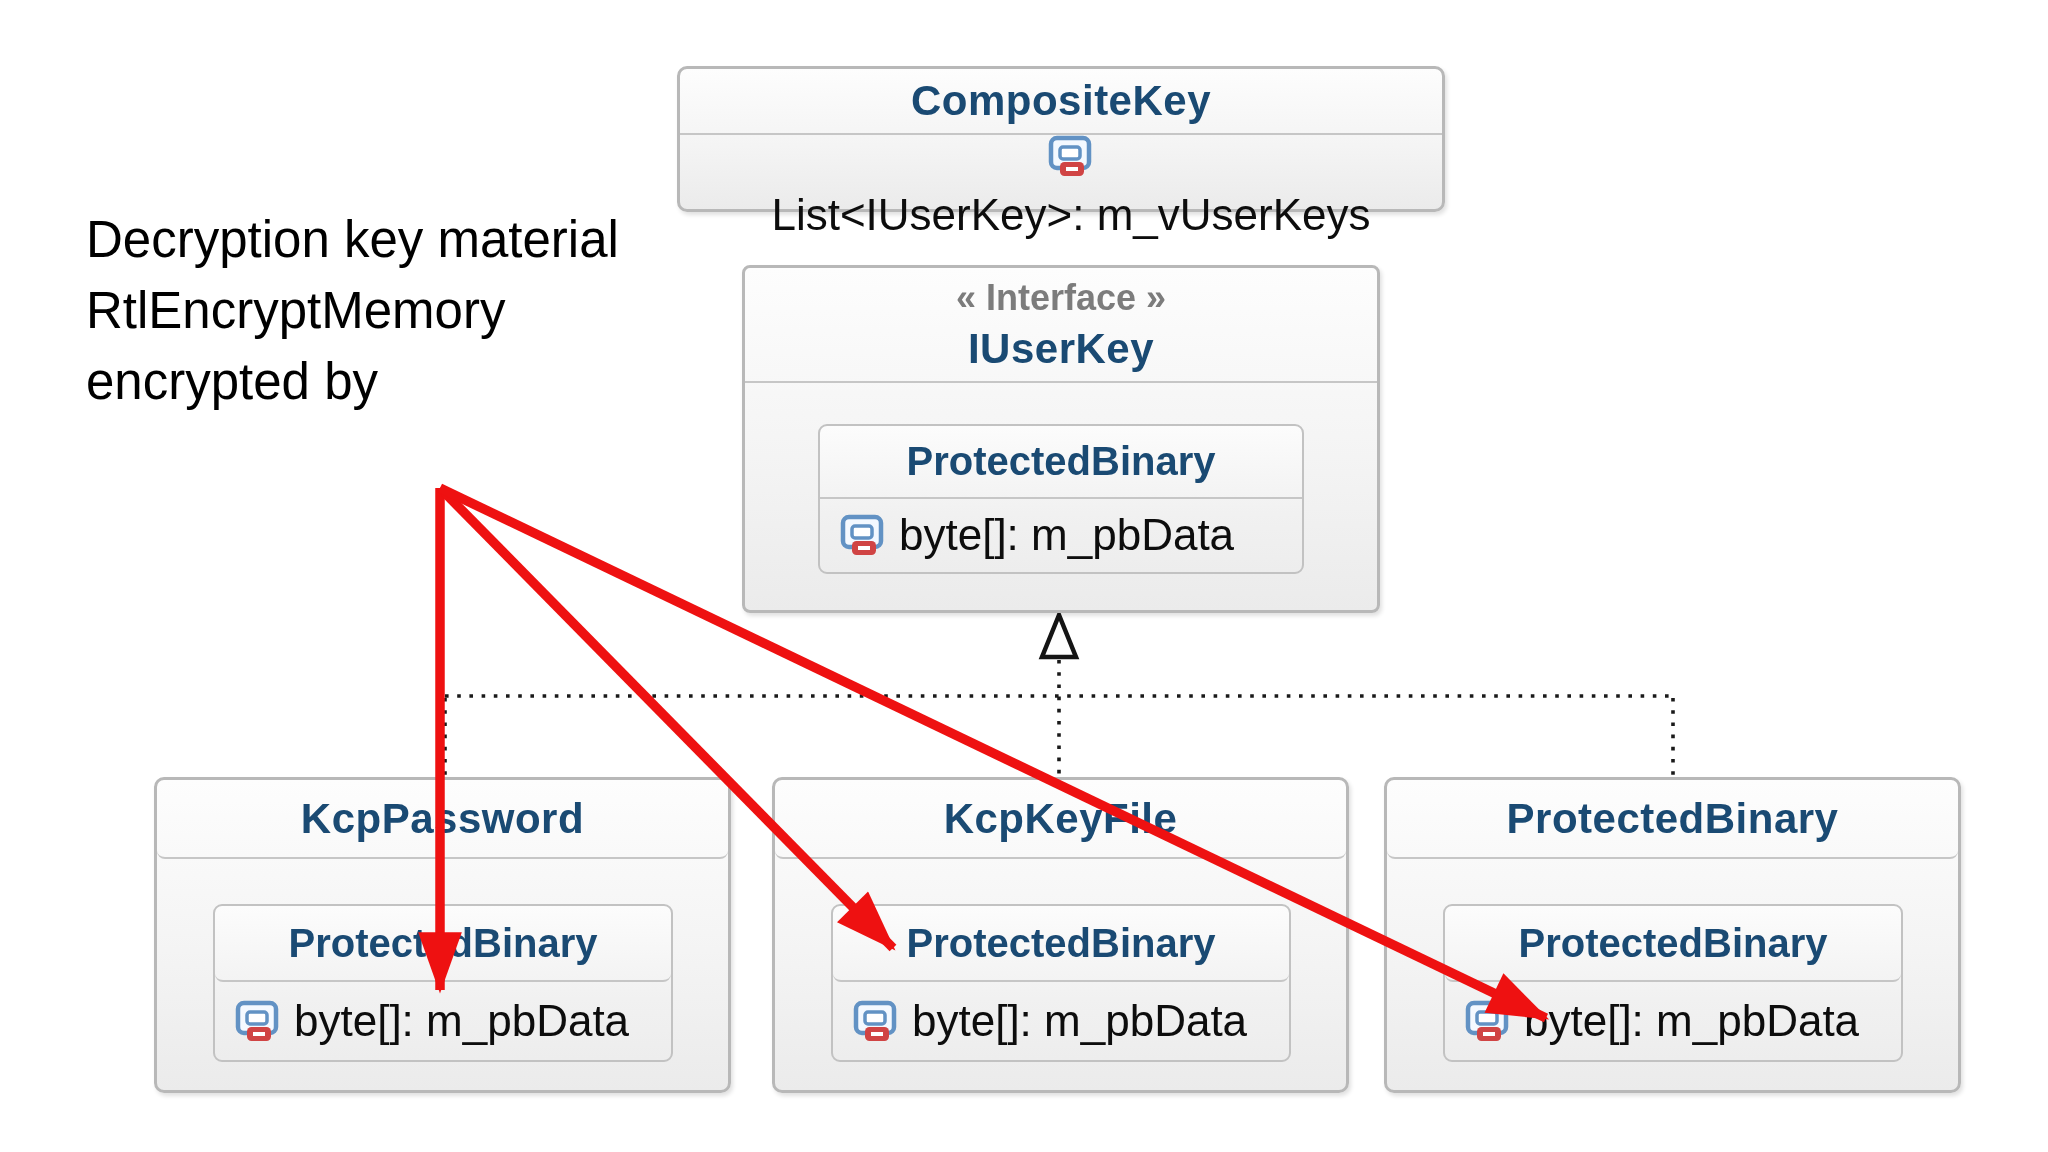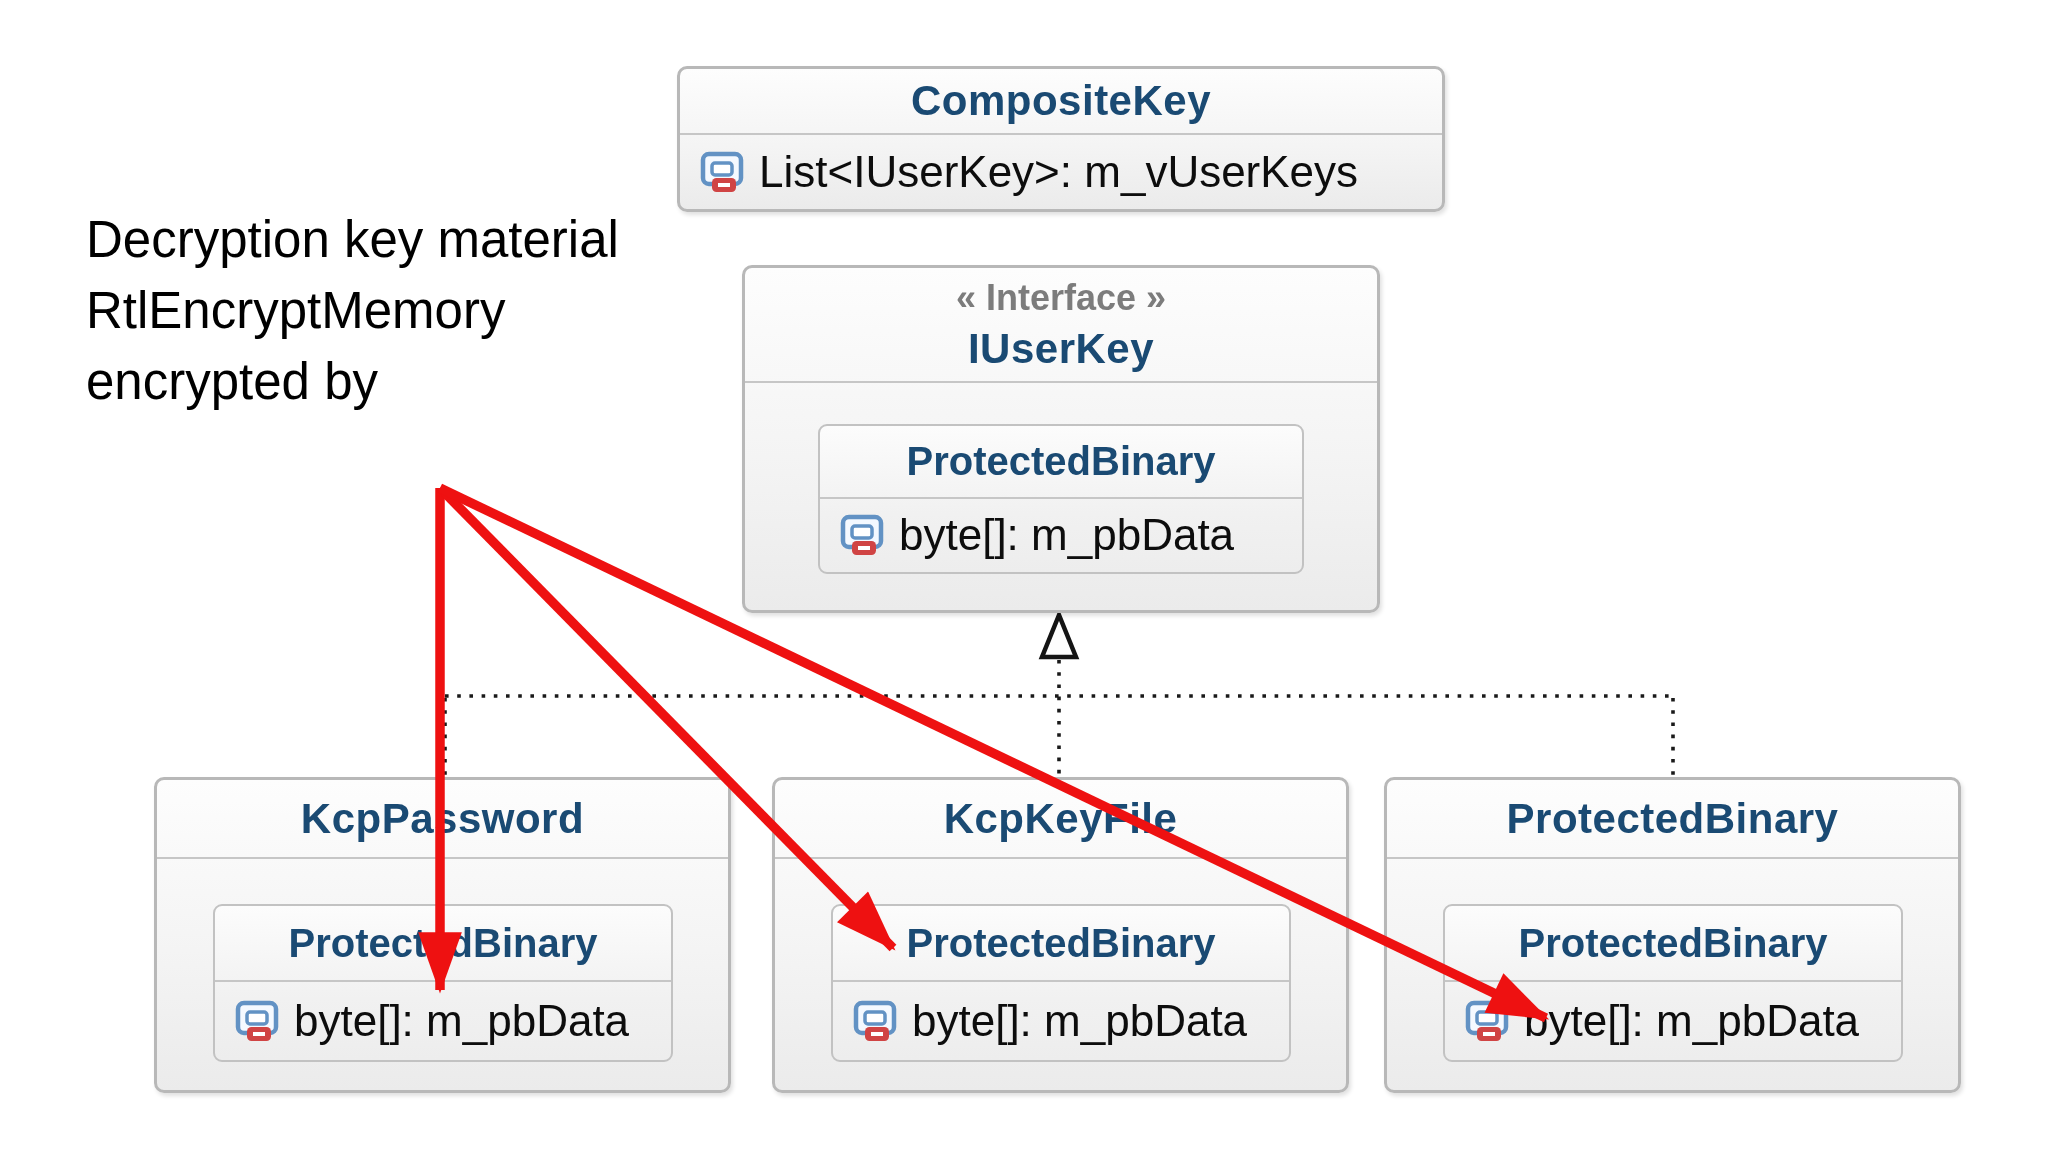--- a/index.html
+++ b/index.html
@@ -43,30 +43,30 @@
   .inner-title{font-weight:bold;font-size:40px;color:var(--class-title);}
   .field-row{
     display:flex;align-items:center;gap:13px;box-sizing:border-box;
     padding-left:20px;font-size:44px;color:var(--field-text);white-space:nowrap;
   }
   .field-icon{flex:0 0 auto;display:inline-block;width:46px;height:42px;}
 
   
   #box-compositekey{left:677px;top:66px;width:768px;height:146px;text-align:right;}
   #box-compositekey .uml-header{height:66px;}
-  #box-compositekey .field-row{height:74px;}
-
-  #box-iuserkey{left:742px;top:265px;width:638px;height:348px;}
+  #box-compositekey .field-row{height:74px;flex-direction:column;}
+
+  #box-iuserkey{left:742px;top:265px;width:638px;height:348px;border-radius:8px;}
   #box-iuserkey .uml-header{height:115px;}
   #inner-iuserkey{left:73px;top:156px;width:486px;height:150px;}
   #inner-iuserkey .uml-header{height:73px;}
   #inner-iuserkey .field-row{height:72px;}
 
   .kcp-box{top:777px;width:577px;height:316px;}
-  .kcp-box .uml-header{height:79px;}
+  .kcp-box .uml-header{height:79px;border-radius:8px;}
   .kcp-inner{left:56px;top:124px;width:460px;height:158px;}
   .kcp-inner .uml-header{height:76px;}
   .kcp-inner .field-row{height:77px;}
   #box-kcppassword{left:154px;}
   #box-kcpkeyfile{left:772px;}
   #box-kcpuseraccount{left:1384px;}
 
   
   #annotation{
     position:absolute;z-index:2;left:86px;top:204px;

